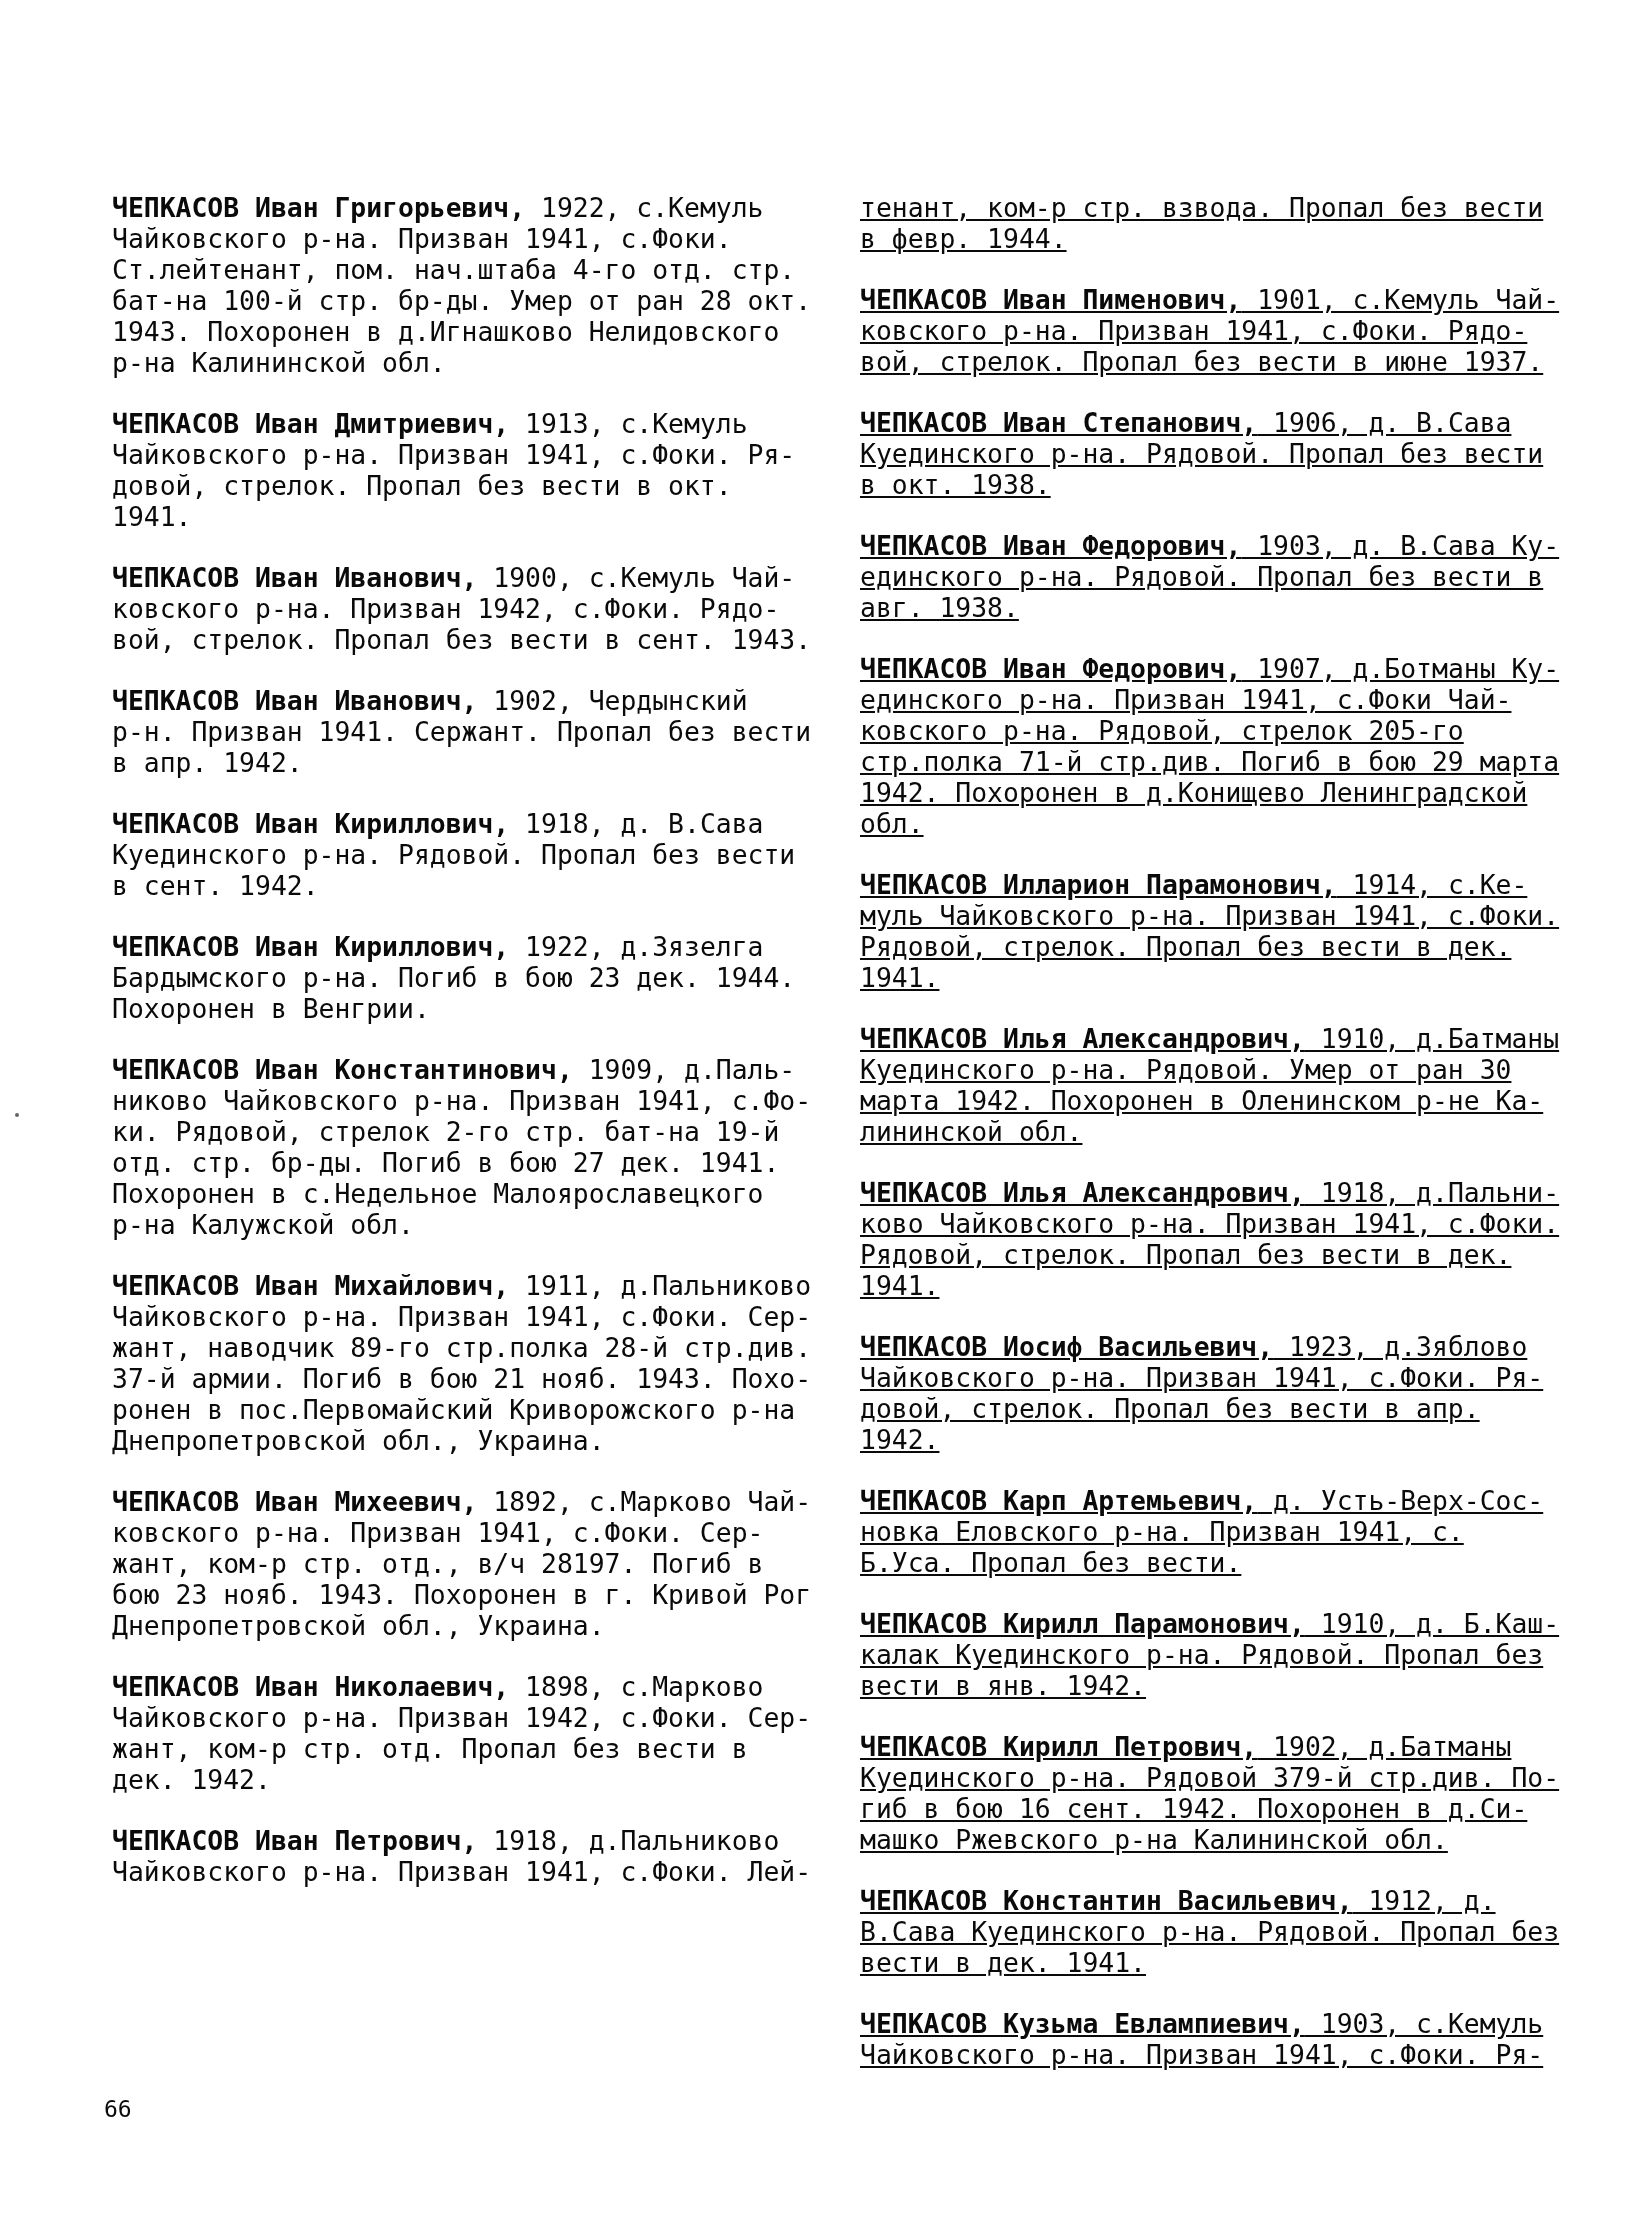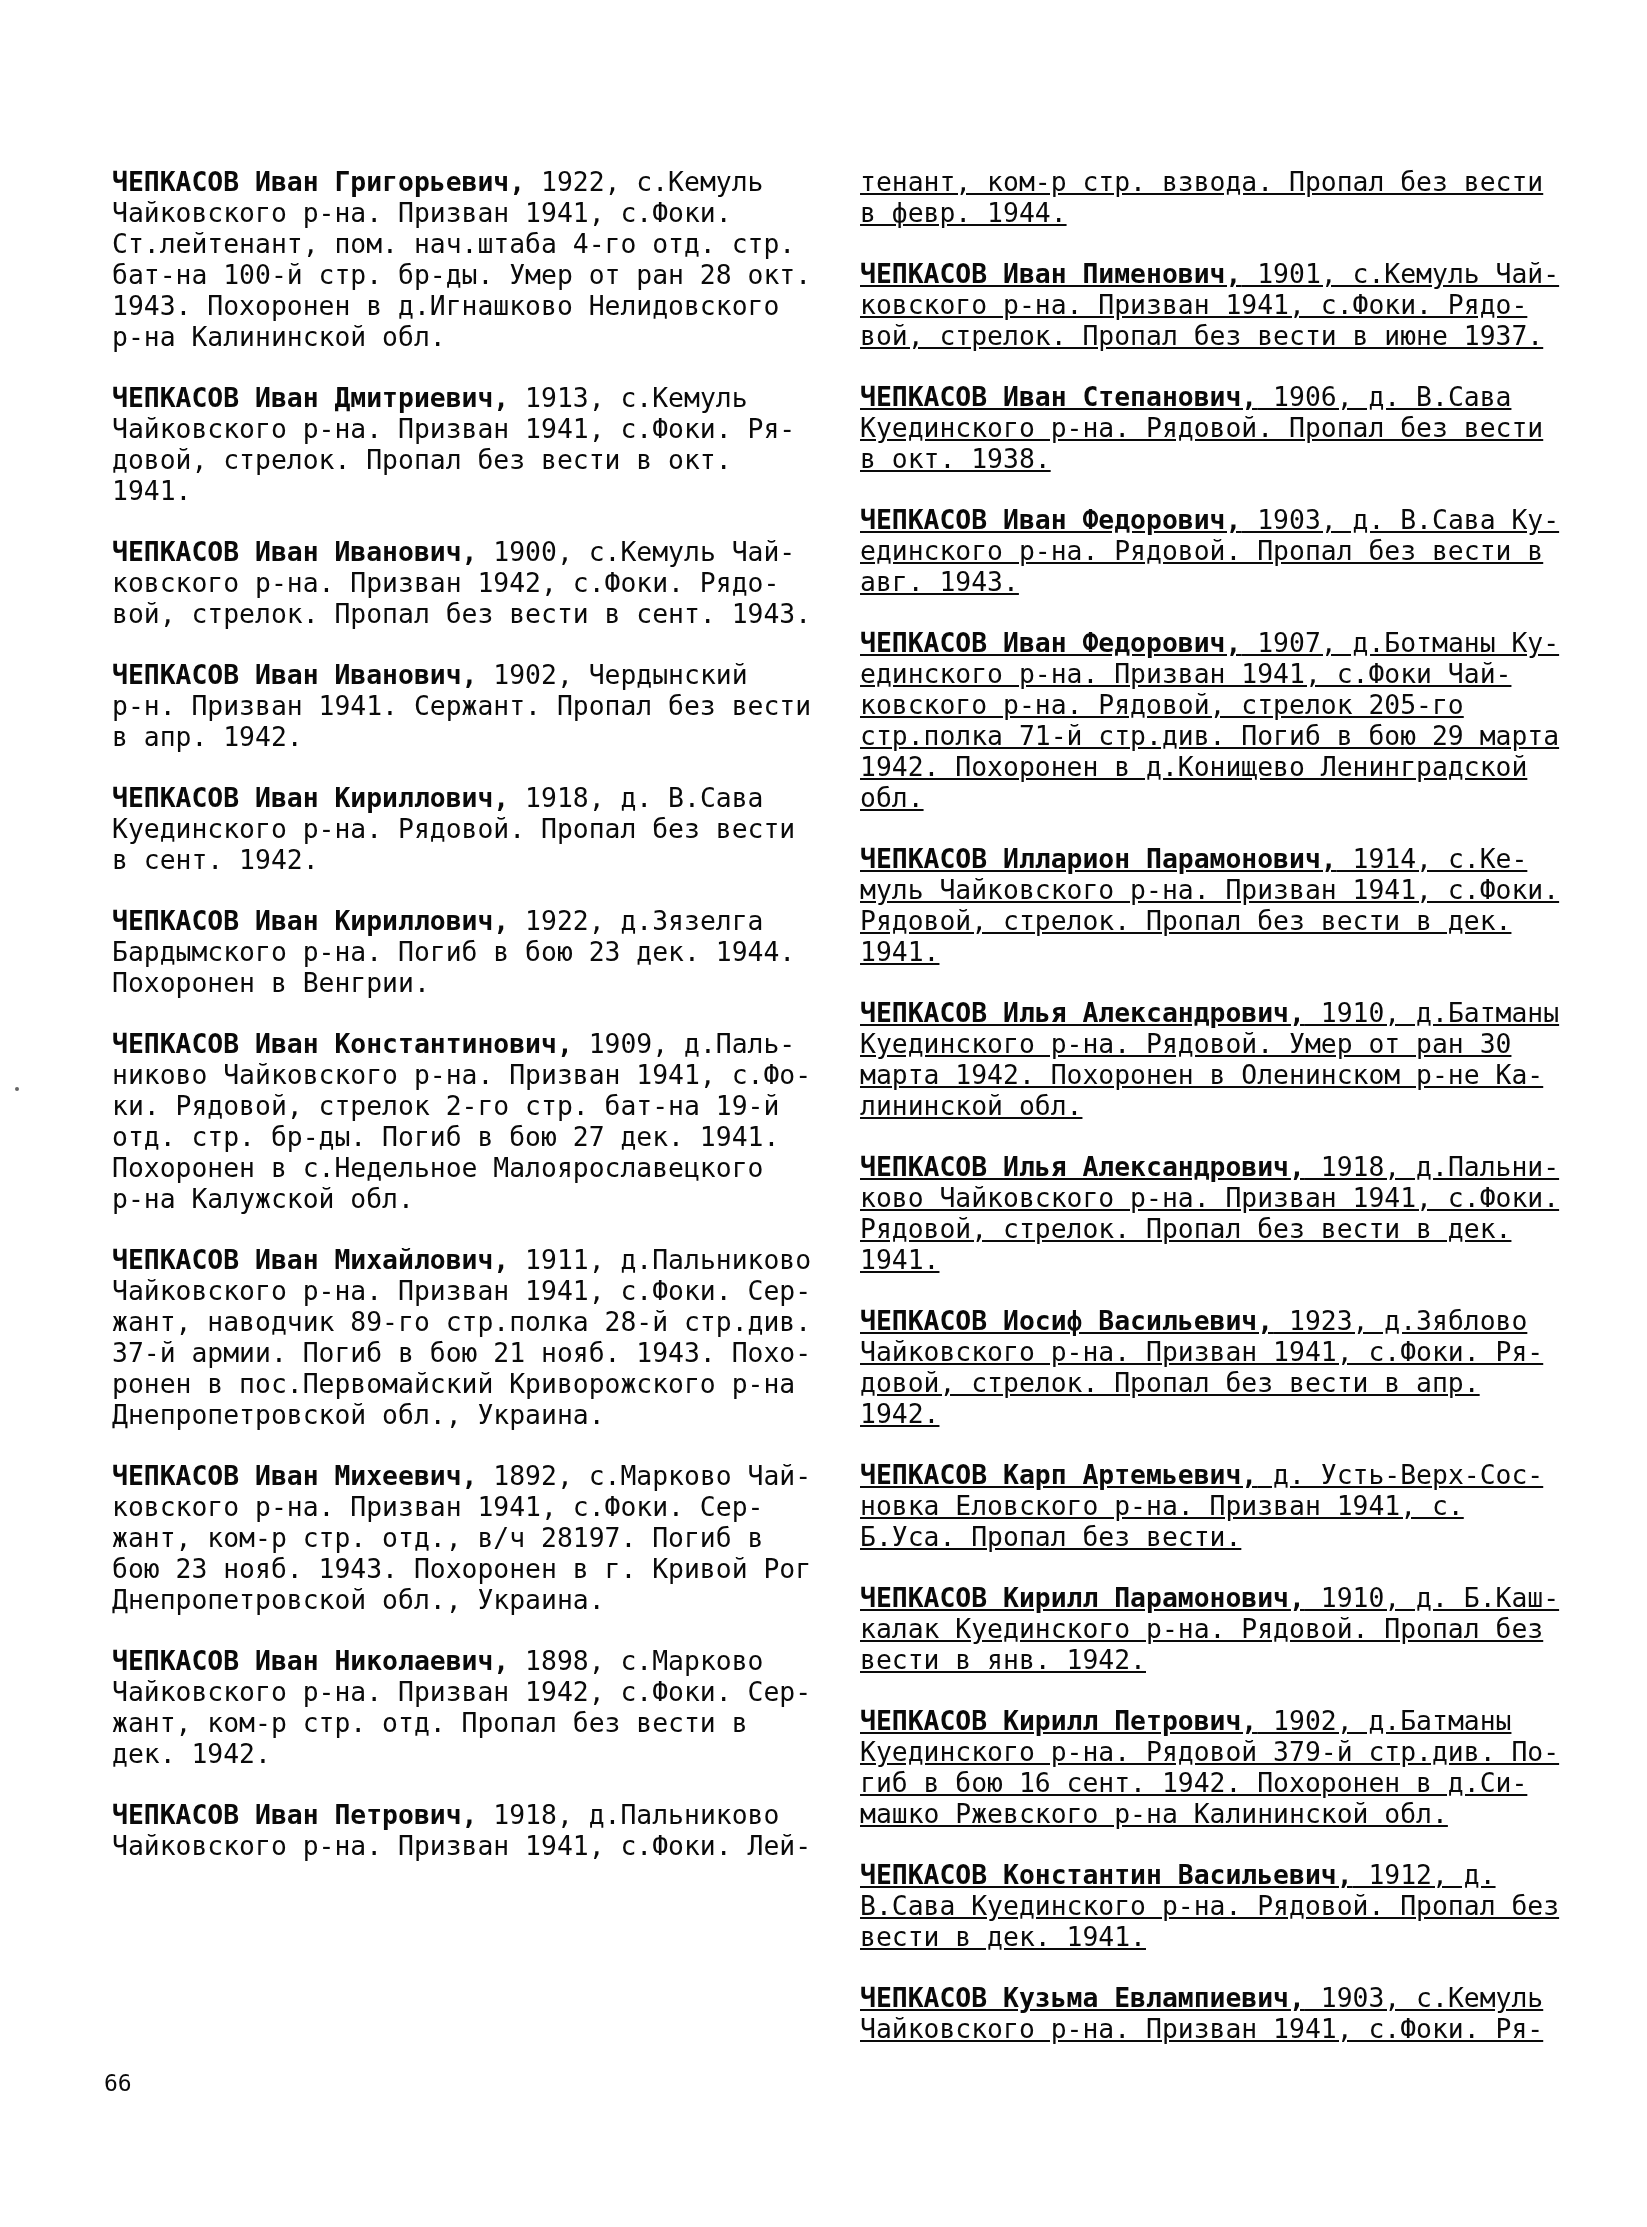--- a/index.html
+++ b/index.html
@@ -12,20 +12,21 @@
     height: 2227px;
     position: relative;
     font-family: "DejaVu Sans Mono", "Liberation Mono", monospace;
     color: #0a0a0a;
     overflow: hidden;
   }
   .page {
     position: absolute;
     inset: 0;
     background: #ffffff;
+    margin-top: 26px;
   }
   .column {
     position: absolute;
     top: 166px;
     width: 721px;
   }
   .col-left  { left: 112px; }
   .col-right { left: 860px; text-decoration: underline; }
   .entry {
     margin: 0 0 30px 0;
@@ -116,21 +117,21 @@
       <p class="entry"><span class="entry-name"></span><span class="entry-rest">тенант, ком-р стр. взвода. Пропал без вести
 в февр. 1944.</span></p>
       <p class="entry"><span class="entry-name">ЧЕПКАСОВ Иван Пименович,</span><span class="entry-rest"> 1901, с.Кемуль Чай-
 ковского р-на. Призван 1941, с.Фоки. Рядо-
 вой, стрелок. Пропал без вести в июне 1937.</span></p>
       <p class="entry"><span class="entry-name">ЧЕПКАСОВ Иван Степанович,</span><span class="entry-rest"> 1906, д. В.Сава
 Куединского р-на. Рядовой. Пропал без вести
 в окт. 1938.</span></p>
       <p class="entry"><span class="entry-name">ЧЕПКАСОВ Иван Федорович,</span><span class="entry-rest"> 1903, д. В.Сава Ку-
 единского р-на. Рядовой. Пропал без вести в
-авг. 1943.</span></p>
+авг. 1938.</span></p>
       <p class="entry"><span class="entry-name">ЧЕПКАСОВ Иван Федорович,</span><span class="entry-rest"> 1907, д.Ботманы Ку-
 единского р-на. Призван 1941, с.Фоки Чай-
 ковского р-на. Рядовой, стрелок 205-го
 стр.полка 71-й стр.див. Погиб в бою 29 марта
 1942. Похоронен в д.Конищево Ленинградской
 обл.</span></p>
       <p class="entry"><span class="entry-name">ЧЕПКАСОВ Илларион Парамонович,</span><span class="entry-rest"> 1914, с.Ке-
 муль Чайковского р-на. Призван 1941, с.Фоки.
 Рядовой, стрелок. Пропал без вести в дек.
 1941.</span></p>

